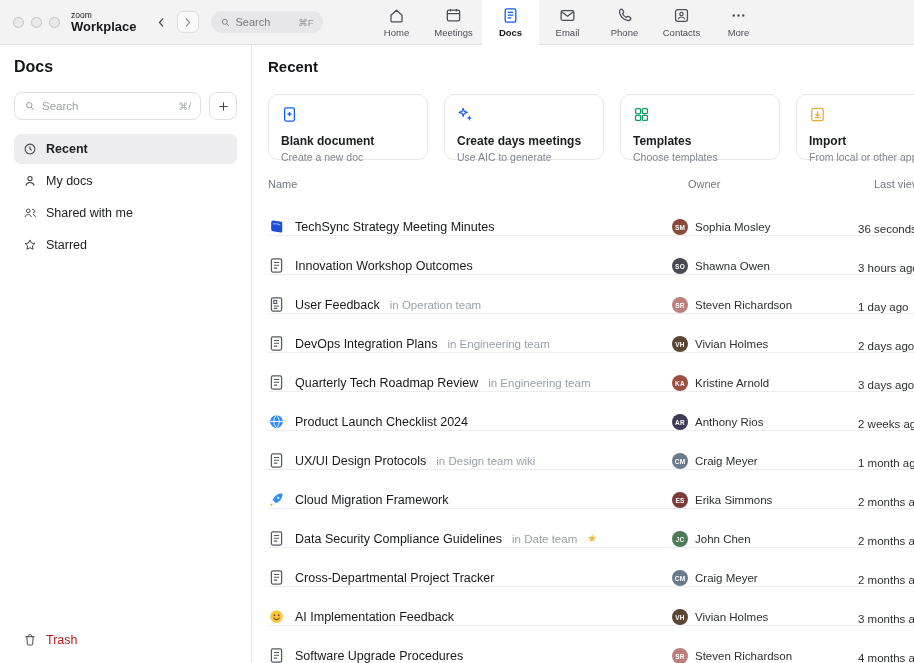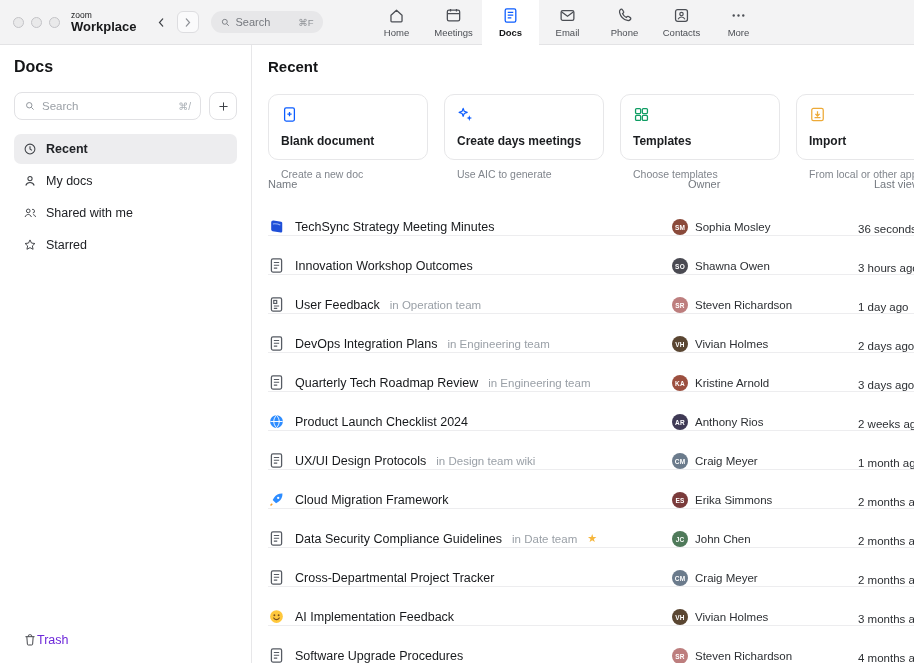--- a/index.html
+++ b/index.html
@@ -48,33 +48,33 @@
   .side-search .kbd2{margin-left:auto;color:#aab0b6;font-size:10px}
   .new-doc-btn{width:28px;height:28px;flex:none;border:1px solid #e1e1e4;border-radius:8px;background:#fff;
     color:#3c3f45;display:flex;align-items:center;justify-content:center;padding:0;box-sizing:border-box}
   .new-doc-btn .ic{width:13px;height:13px}
   .side-items{margin-top:14px;display:flex;flex-direction:column;gap:2px}
   .side-item{height:30px;display:flex;align-items:center;gap:9px;padding:0 9px;border-radius:7px;
     font-size:12.5px;color:#202226}
   .side-item .ic{width:14px;height:14px;color:#3e4146}
   .side-item.active{background:#ededef;font-weight:600}
   .trash{position:absolute;bottom:8px;left:14px;right:14px;height:30px;display:flex;align-items:center;
-    padding:0 9px;font-size:12.5px;color:#6d28d9;border-radius:7px}
+    gap:9px;padding:0 9px;font-size:12.5px;color:#b91c1c;border-radius:7px}
   .trash .ic{width:14px;height:14px;color:#3e4146}
 
   
   .main{position:absolute;top:44px;left:252px;right:0;bottom:0;background:#fff;
     padding:14px 0 0 16px;box-sizing:border-box;overflow:hidden}
   .main-title{font-size:15px;font-weight:700;color:#141517}
   .cards{display:flex;gap:16px;margin-top:19px}
   .card{width:160px;flex:none;border:1px solid #e7e7e9;border-radius:10px;padding:11px 12px;
     box-sizing:border-box;height:66px;background:#fff}
   .card .ic{width:17px;height:17px}
   .card-title{font-size:12px;font-weight:700;color:#1b1d20;margin-top:7px;white-space:nowrap}
-  .card-sub{font-size:10.5px;color:#80858c;margin-top:20px;white-space:nowrap}
+  .card-sub{font-size:10.5px;color:#80858c;margin-top:3px;white-space:nowrap}
 
   .table-head{display:flex;margin-top:18px;font-size:11px;color:#73787f;padding-bottom:7px}
   .col-name{width:420px;flex:none}
   .col-owner{width:186px;flex:none}
   .col-time{width:140px;flex:none}
   .row{display:flex;align-items:flex-end;height:38px;border-bottom:1px solid #ededef}
   .row-name{width:404px;flex:none;display:flex;align-items:center;gap:10px;overflow:hidden}
   .doc-ic{width:17px;height:17px;flex:none}
   .row-title{font-size:12.5px;color:#17191c;font-weight:500;white-space:nowrap}
   .row-context{font-size:11.5px;color:#9aa0a7;white-space:nowrap}

